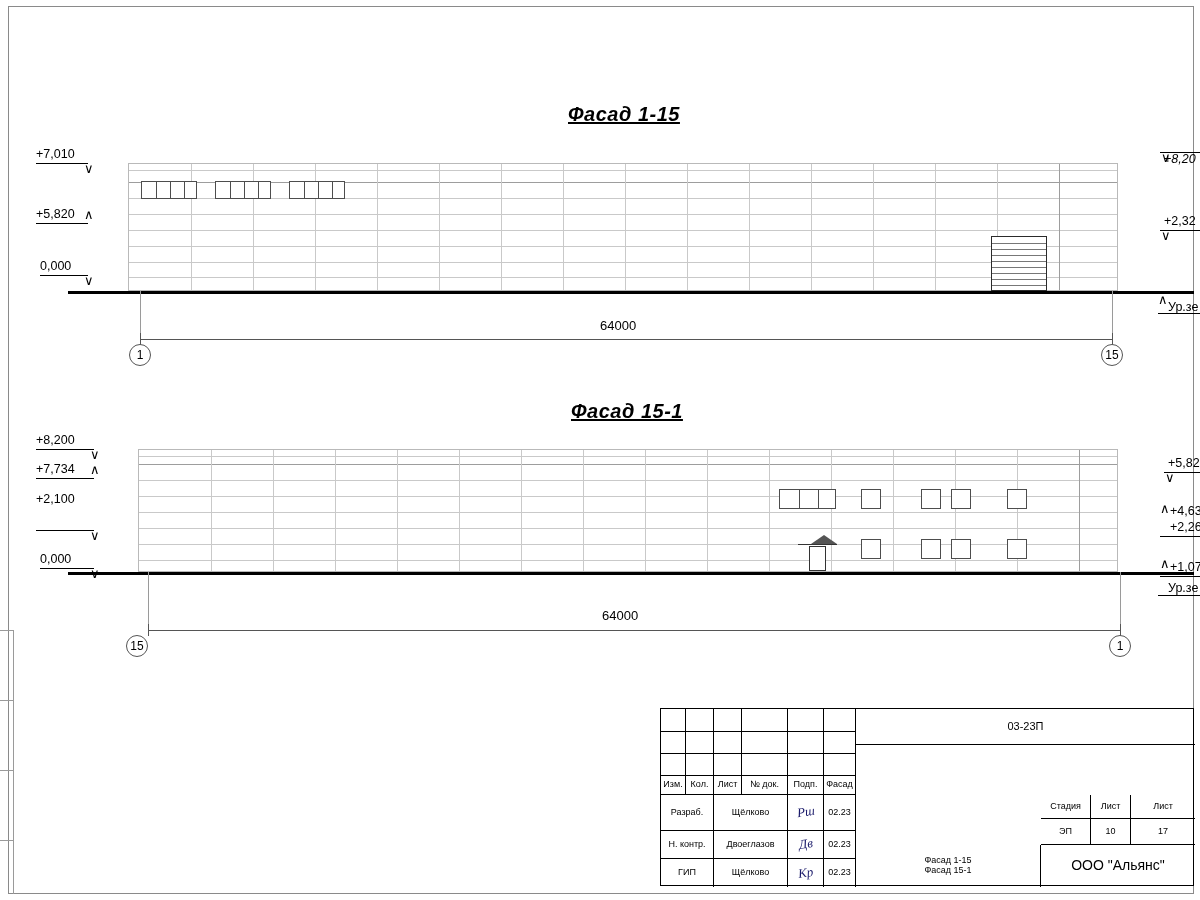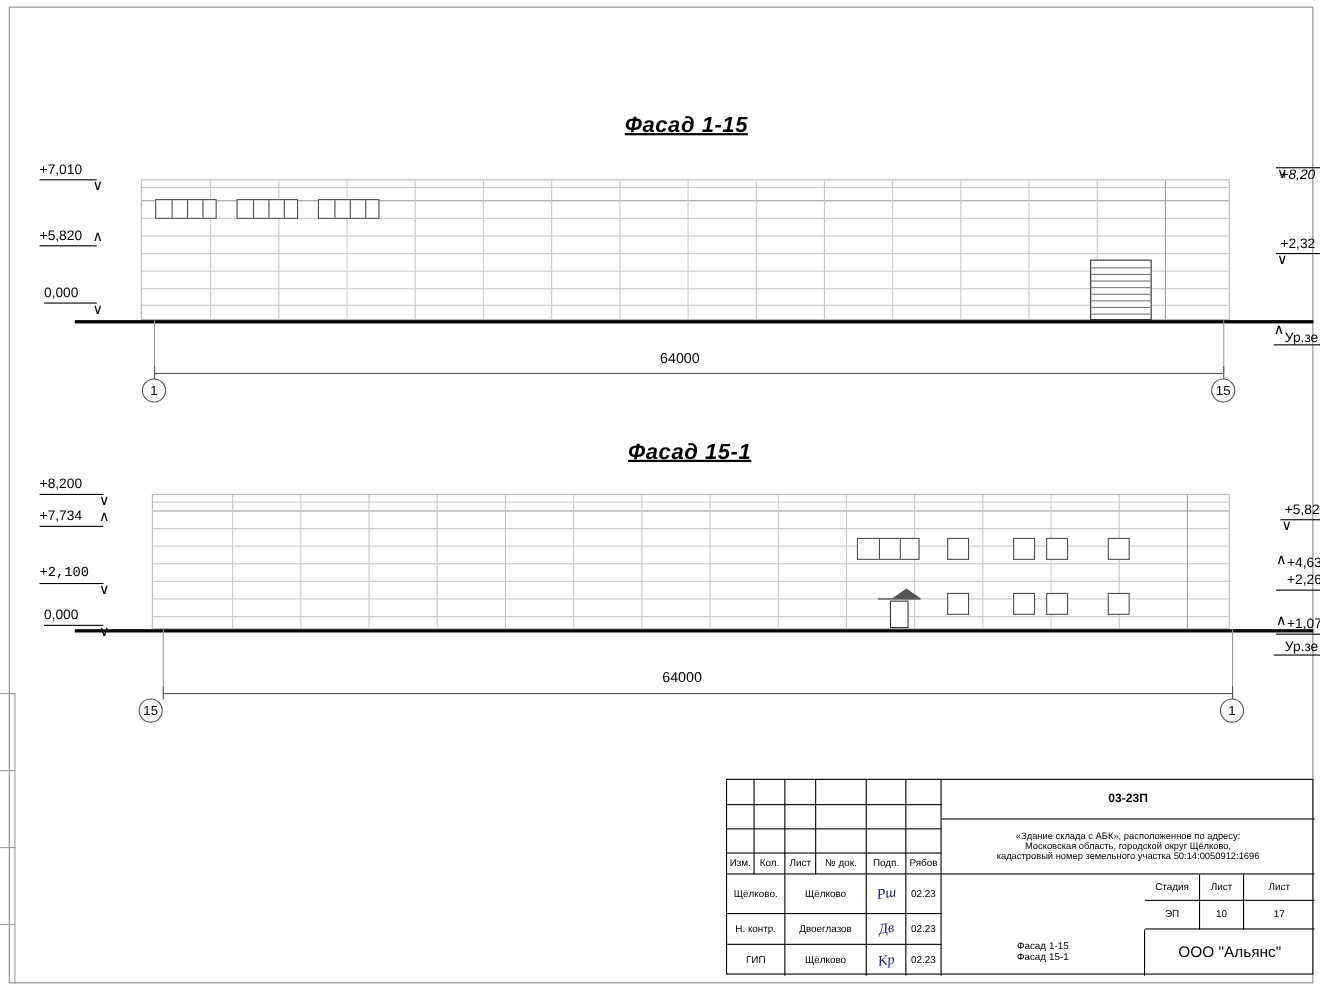--- a/index.html
+++ b/index.html
@@ -170,21 +170,21 @@
   .tb .nb { border-right: none; }
   .tb .nbb { border-bottom: none; }
   .tb .hline-tb { position: absolute; border-top: 1px solid #000; }
   .sig {
     font-family: "Liberation Serif", serif;
     font-style: italic;
     font-size: 13px;
     color: #1a1a6a;
     transform: rotate(-8deg);
   }
-  .tb-big { font-size: 11px; font-weight: bold; }
+  .tb-big { font-size: 11px; }
   .tb-obj { font-size: 8.5px; line-height: 1.35; }
   .tb-firm { font-size: 14px; }
 </style>
 </head>
 <body>
 
 <div id="sheet">
 
   <div class="frame-outer"></div>
   <div class="frame-left-strip"></div>
@@ -334,21 +334,21 @@
   <div class="ground" style="left:68px; top:572px; width:1126px;"></div>
 
   <div class="lvl-text" style="left:36px; top:433px;">+8,200</div>
   <div class="lvl-line" style="left:36px; top:449px; width:58px;"></div>
   <div class="lvl-arrow" style="left:90px; top:450px;">∨</div>
 
   <div class="lvl-text" style="left:36px; top:462px;">+7,734</div>
   <div class="lvl-line" style="left:36px; top:478px; width:58px;"></div>
   <div class="lvl-arrow" style="left:90px; top:465px;">∧</div>
 
-  <div class="lvl-text" style="left:36px; top:514px;font-family:Liberation Mono, monospace;">+2,100</div>
+  <div class="lvl-text" style="left:36px; top:492px;">+2,100</div>
   <div class="lvl-line" style="left:36px; top:530px; width:58px;"></div>
   <div class="lvl-arrow" style="left:90px; top:531px;">∨</div>
 
   <div class="lvl-text" style="left:40px; top:552px;">0,000</div>
   <div class="lvl-line" style="left:40px; top:568px; width:54px;"></div>
   <div class="lvl-arrow" style="left:90px; top:569px;">∨</div>
 
   <div class="lvl-text" style="left:1168px; top:456px;">+5,82</div>
   <div class="lvl-line" style="left:1164px; top:472px; width:36px;"></div>
   <div class="lvl-arrow" style="left:1165px; top:473px;">∨</div>
@@ -383,23 +383,23 @@
     <div class="cell nbb" style="left:163px; top:0px; width:32px; height:66px;"></div>
     <div class="hline-tb" style="left:0px; top:22px; width:195px;"></div>
     <div class="hline-tb" style="left:0px; top:44px; width:195px;"></div>
     <div class="hline-tb" style="left:0px; top:66px; width:195px;"></div>
 
     <div class="cell" style="left:0px;   top:66px; width:25px; height:20px;">Изм.</div>
     <div class="cell" style="left:25px;  top:66px; width:28px; height:20px;">Кол.</div>
     <div class="cell" style="left:53px;  top:66px; width:28px; height:20px;">Лист</div>
     <div class="cell" style="left:81px;  top:66px; width:46px; height:20px;">№ док.</div>
     <div class="cell" style="left:127px; top:66px; width:36px; height:20px;">Подп.</div>
-    <div class="cell" style="left:163px; top:66px; width:32px; height:20px;">Рябов</div>
-
-    <div class="cell" style="left:0px;   top:86px; width:53px;  height:36px;">Щёлково.</div>
+    <div class="cell" style="left:163px; top:66px; width:32px; height:20px;">Фасад</div>
+
+    <div class="cell" style="left:0px;   top:86px; width:53px;  height:36px;">Разраб.</div>
     <div class="cell" style="left:53px;  top:86px; width:74px;  height:36px;">Щёлково</div>
     <div class="cell" style="left:127px; top:86px; width:36px;  height:36px;">
         <span class="sig">Рш</span>
       </div>
     <div class="cell" style="left:163px; top:86px; width:32px;  height:36px;">02.23</div>
 
     <div class="cell" style="left:0px;   top:122px; width:53px; height:28px;">Н. контр.</div>
     <div class="cell" style="left:53px;  top:122px; width:74px; height:28px;">Двоеглазов</div>
     <div class="cell" style="left:127px; top:122px; width:36px; height:28px;">
         <span class="sig">Дв</span>
@@ -408,23 +408,20 @@
 
     <div class="cell nbb" style="left:0px;   top:150px; width:53px; height:28px;">ГИП</div>
     <div class="cell nbb" style="left:53px;  top:150px; width:74px; height:28px;">Щёлково</div>
     <div class="cell nbb" style="left:127px; top:150px; width:36px; height:28px;">
         <span class="sig">Кр</span>
       </div>
     <div class="cell nbb" style="left:163px; top:150px; width:32px; height:28px;">02.23</div>
 
     <div class="cell nb tb-big" style="left:195px; top:0px; width:339px; height:36px;">03-23П</div>
 
-    <div class="cell nb tb-obj" style="left:195px; top:36px; width:339px; height:50px; white-space:pre-line;">«Здание склада с АБК», расположенное по адресу:
-Московская область, городской округ Щёлково,
-кадастровый номер земельного участка 50:14:0050912:1696</div>
 
 
     <div class="cell nbb" style="left:195px; top:136px; width:185px; height:42px; flex-direction:column;">
       <span>Фасад 1-15</span>
       <span>Фасад 15-1</span>
     </div>
 
     <div class="cell" style="left:380px; top:86px; width:50px; height:24px;">Стадия</div>
     <div class="cell" style="left:430px; top:86px; width:40px; height:24px;">Лист</div>
     <div class="cell nb" style="left:470px; top:86px; width:64px; height:24px;">Лист</div>

